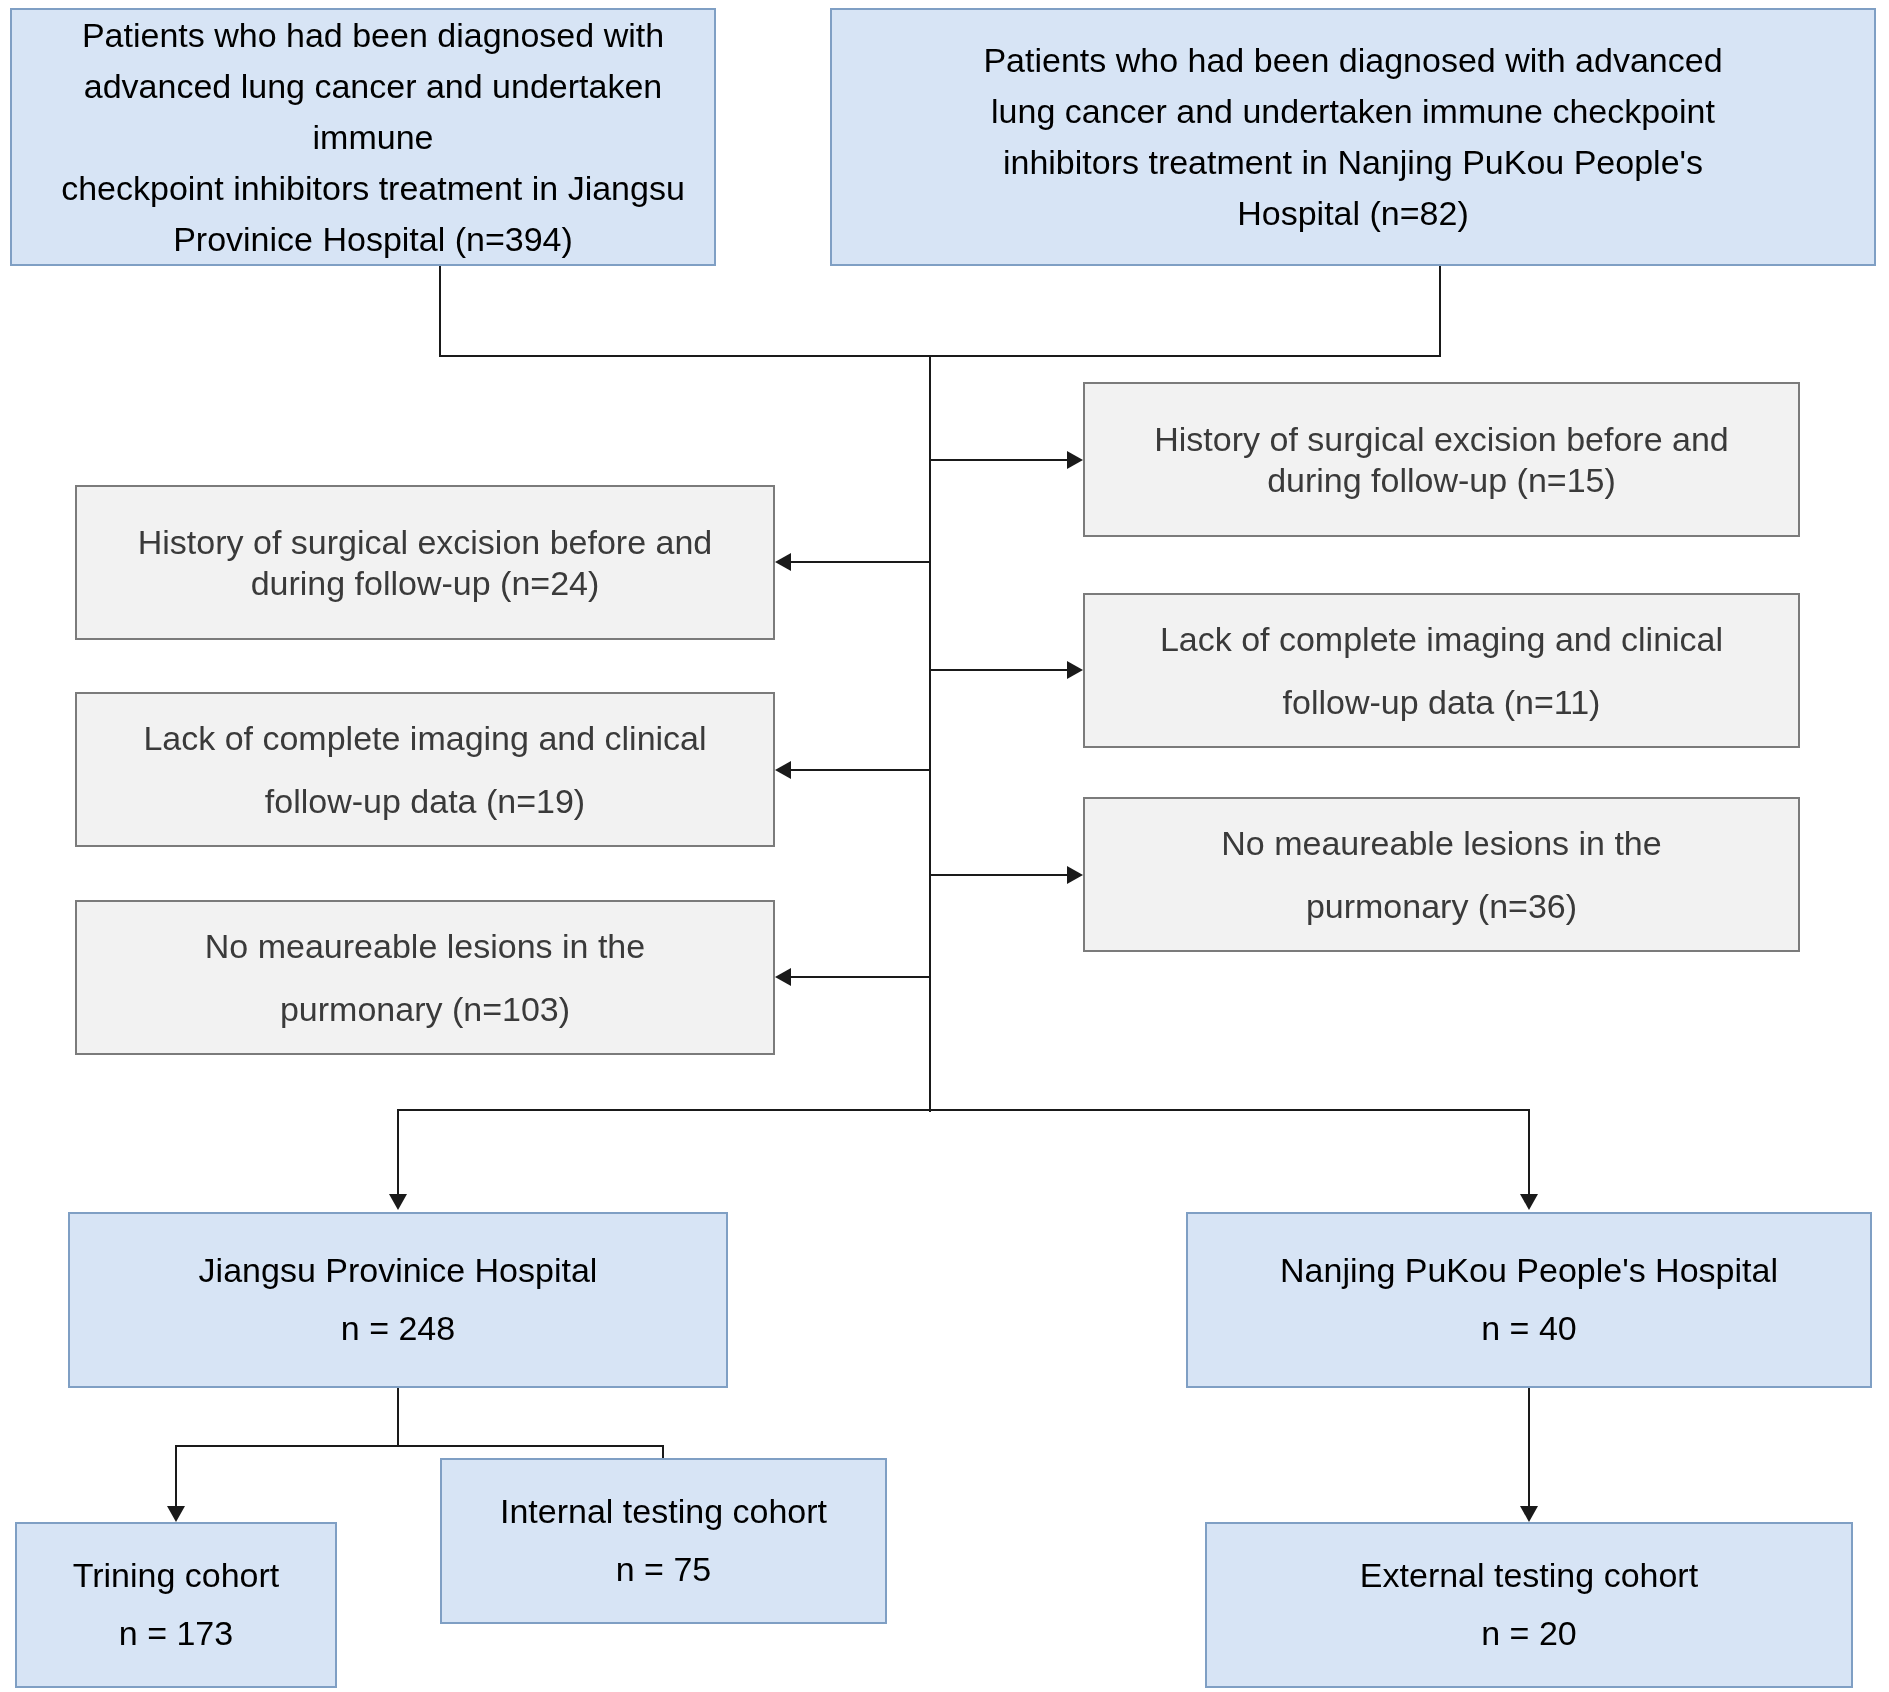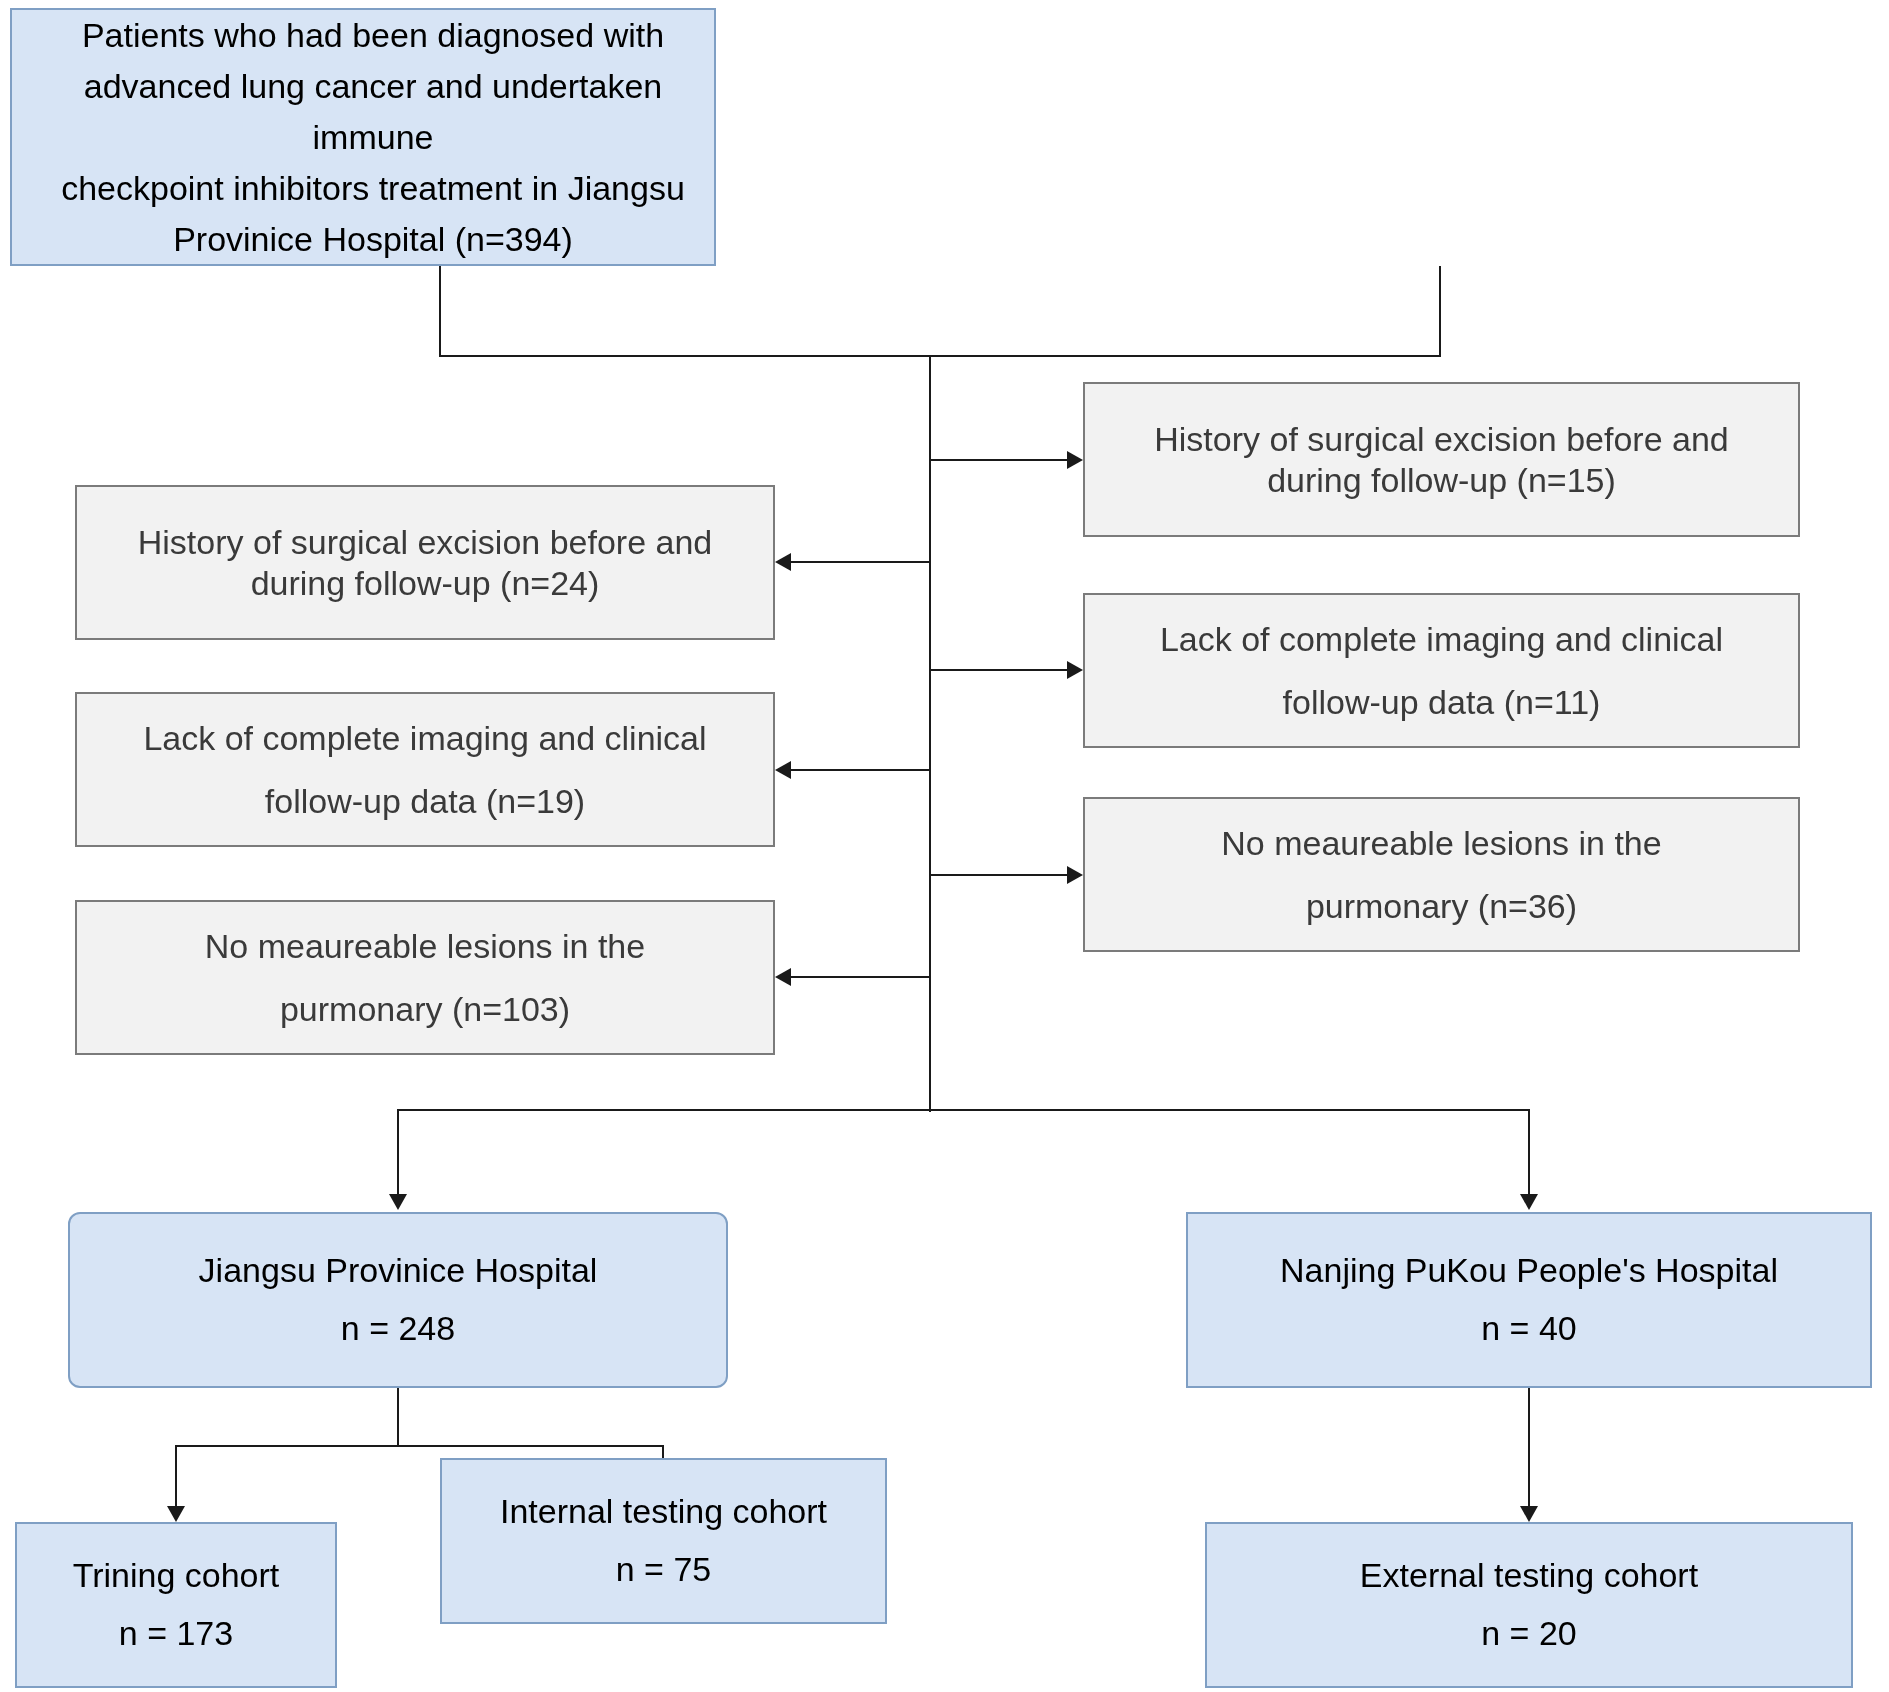--- a/index.html
+++ b/index.html
@@ -36,20 +36,26 @@
 </head>
 <body>
 
 <div id="canvas">
 
   <div class="box blue" style="left:10px;top:8px;width:706px;height:258px;padding-left:20px;">
     <span>Patients who had been diagnosed with
 advanced lung cancer and undertaken immune
 checkpoint inhibitors treatment in Jiangsu
 Provinice Hospital (n=394)</span>
+  </div>
+  <div class="box blue" style="left:830px;top:8px;width:1046px;height:258px;">
+    <span>Patients who had been diagnosed with advanced
+lung cancer and undertaken immune checkpoint
+inhibitors treatment in Nanjing PuKou People's
+Hospital (n=82)</span>
   </div>
 
   <div class="vline" style="left:439px;top:266px;height:91px;"></div>
   <div class="vline" style="left:1439px;top:266px;height:91px;"></div>
   <div class="hline" style="left:439px;top:355px;width:1002px;"></div>
 
   <div class="vline" style="left:929px;top:355px;height:757px;"></div>
 
   <div class="box gray tight" style="left:1083px;top:382px;width:717px;height:155px;">
     <span>History of surgical excision before and
@@ -90,21 +96,21 @@
   <div class="ah ah-left" style="left:775px;top:761px;"></div>
   <div class="hline" style="left:791px;top:976px;width:140px;"></div>
   <div class="ah ah-left" style="left:775px;top:968px;"></div>
 
   <div class="hline" style="left:397px;top:1109px;width:1133px;"></div>
   <div class="vline" style="left:397px;top:1109px;height:85px;"></div>
   <div class="ah ah-down" style="left:389px;top:1194px;"></div>
   <div class="vline" style="left:1528px;top:1109px;height:85px;"></div>
   <div class="ah ah-down" style="left:1520px;top:1194px;"></div>
 
-  <div class="box blue lh-mid" style="left:68px;top:1212px;width:660px;height:176px;border-radius:12px;">
+  <div class="box blue lh-mid" style="left:68px;top:1212px;width:660px;height:176px;">
     <span>Jiangsu Provinice Hospital
 n = 248</span>
   </div>
   <div class="box blue lh-mid" style="left:1186px;top:1212px;width:686px;height:176px;">
     <span>Nanjing PuKou People's Hospital
 n = 40</span>
   </div>
 
   <div class="vline" style="left:397px;top:1388px;height:59px;"></div>
   <div class="hline" style="left:175px;top:1445px;width:489px;"></div>

